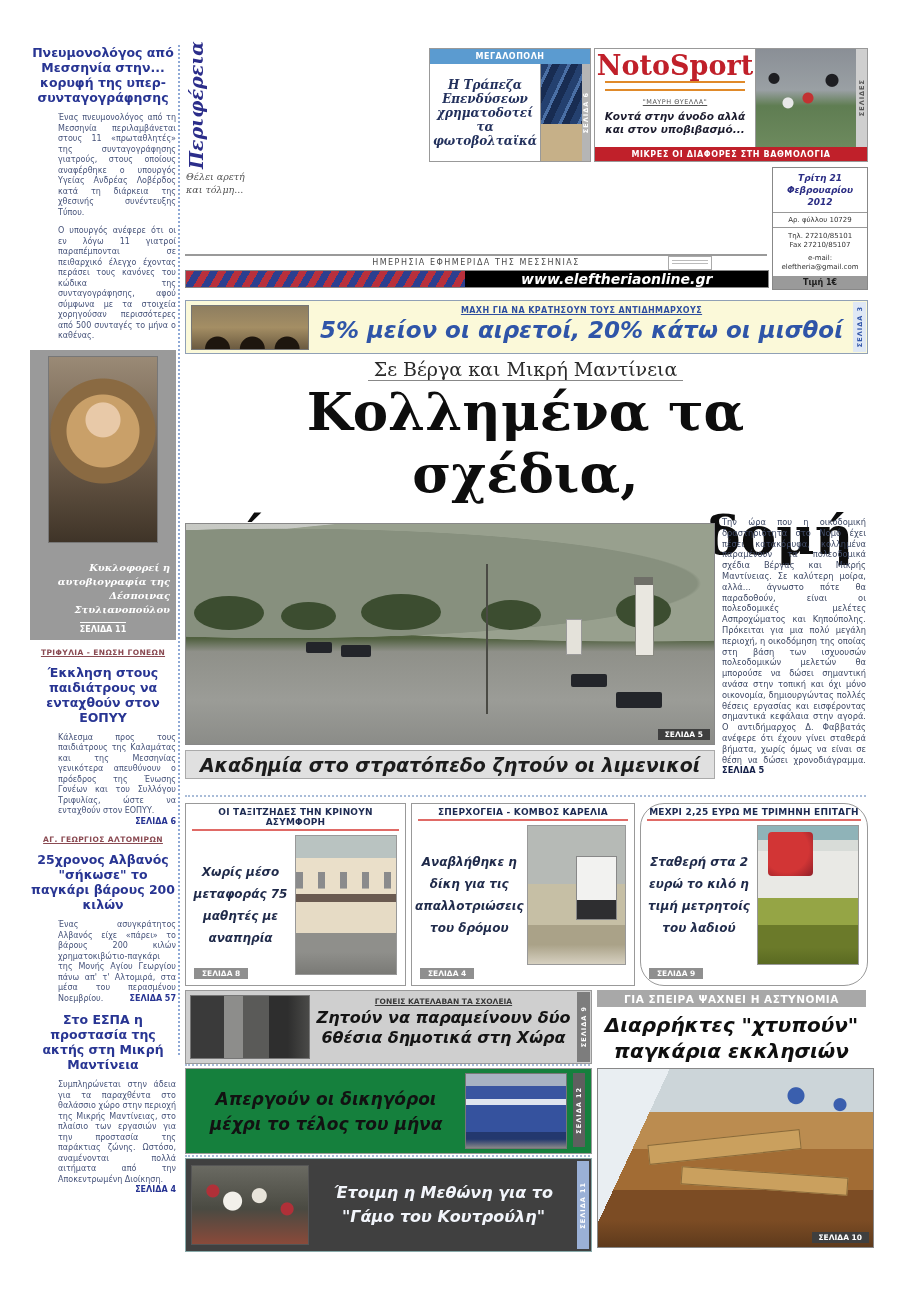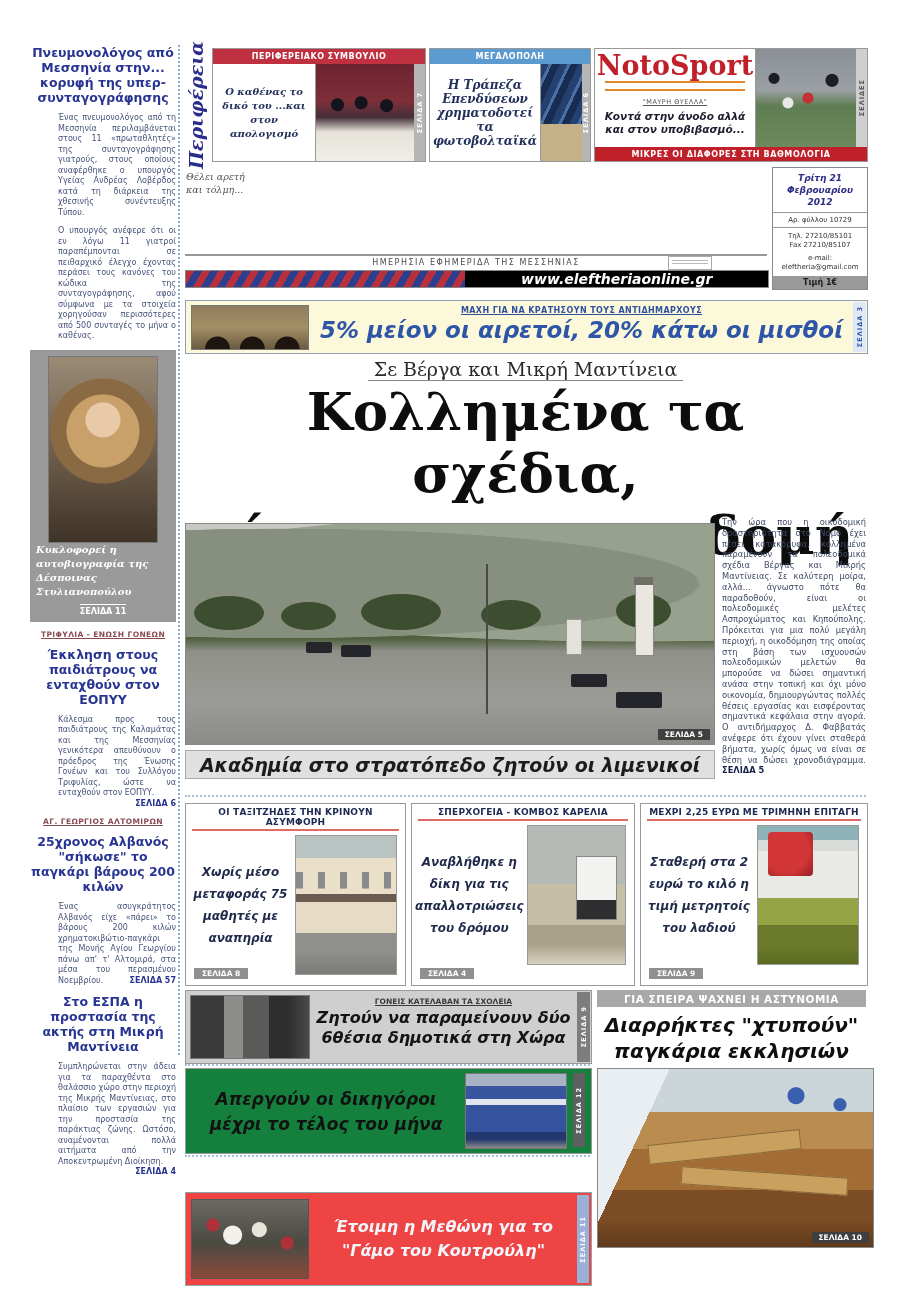--- a/index.html
+++ b/index.html
@@ -12,21 +12,21 @@
   
   .sidebar{left:30px;top:45px;width:146px;height:1230px;display:flex;flex-direction:column;gap:8px;}
   .sb-head{color:#283593;font-weight:bold;font-size:12.5px;line-height:15px;text-align:center;
            font-family:"DejaVu Sans", sans-serif;}
   .sb-kicker{color:#7a3b3b;font-size:7.5px;font-weight:bold;text-align:center;text-decoration:underline;
              letter-spacing:.4px;color:#8a4a52;}
   .sb-body{font-size:8px;line-height:10.5px;text-align:justify;color:#46537a;margin-left:28px;}
   .sb-body .pg{font-weight:bold;color:#283593;float:right;}
   .despina{background:#9a9a9a;padding:6px;display:flex;flex-direction:column;align-items:center;}
   .despina .cap{color:#ffffff;font-style:italic;font-weight:bold;font-size:10px;line-height:14px;
-                text-align:left;margin-top:0;font-family:"DejaVu Serif", serif;}
+                text-align:right;margin-top:18px;font-family:"DejaVu Serif", serif;}
   .despina .pg{color:#ffffff;font-size:8px;font-weight:bold;border-top:1px solid #fff;margin-top:5px;padding-top:2px;}
 
   
   .region-label{left:183px;top:48px;width:26px;height:114px;display:flex;align-items:center;justify-content:center;}
   .region-label span{writing-mode:vertical-rl;transform:rotate(180deg);color:#2b2d8a;font-weight:bold;
                      font-style:italic;font-size:19px;font-family:"DejaVu Serif", serif;}
   .topbox{border:1px solid #999;background:#fff;}
   .topbox .hd{height:15px;color:#fff;font-size:8px;font-weight:bold;display:flex;align-items:center;
               justify-content:center;letter-spacing:.5px;}
   .hd-red{background:#bf3041;}
@@ -127,21 +127,21 @@
   .schools .bk{position:absolute;left:128px;right:18px;top:6px;text-align:center;font-size:7.5px;
                font-weight:bold;color:#3a3a3a;text-decoration:underline;}
   .schools .bh{position:absolute;left:128px;right:18px;top:17px;text-align:center;font-size:16px;
                line-height:20px;font-weight:bold;font-style:italic;color:#141414;}
   .schools .vtag{position:absolute;right:1px;top:1px;bottom:1px;width:13px;background:#7d7d7d;}
   .lawyers{left:185px;top:1068px;width:405px;height:84px;background:#15803d;border:1px solid #999;}
   .lawyers .bh{position:absolute;left:10px;top:18px;width:260px;text-align:center;font-size:17px;
                line-height:25px;font-weight:bold;font-style:italic;color:#121212;}
   .lawyers .ph{position:absolute;right:24px;top:4px;width:100px;height:74px;border:1px solid #777;}
   .lawyers .vtag{position:absolute;right:6px;top:4px;height:74px;width:12px;background:#5f5f5f;}
-  .methoni{left:185px;top:1158px;width:405px;height:92px;background:#ef4444;border:1px solid #8aa;margin-top:34px;}
+  .methoni{left:185px;top:1158px;width:405px;height:92px;background:#404040;border:1px solid #8aa;}
   .methoni .ph{position:absolute;left:5px;top:6px;width:116px;height:78px;border:1px solid #555;}
   .methoni .bh{position:absolute;left:130px;right:20px;top:22px;text-align:center;color:#f2f5fb;
                font-size:16px;line-height:24px;font-weight:bold;font-style:italic;}
   .methoni .vtag{position:absolute;right:2px;top:2px;bottom:2px;width:12px;background:#9ab0d6;color:#fff;}
 
   
   .br-head{left:597px;top:990px;width:269px;height:17px;background:#a8a8a8;color:#fff;display:flex;
            align-items:center;justify-content:center;font-size:10.5px;font-weight:bold;letter-spacing:.5px;}
   .br-title{left:597px;top:1012px;width:269px;text-align:center;font-size:20px;line-height:26px;
             font-weight:bold;font-style:italic;color:#0f0f0f;}
@@ -226,30 +226,20 @@
     <div class="sb-body"><span>Ένας ασυγκράτητος Αλβανός είχε «πάρει» το βάρους 200 κιλών χρηματοκιβώτιο-παγκάρι της Μονής Αγίου Γεωργίου πάνω απ' τ' Αλτομιρά, στα μέσα του περασμένου Νοεμβρίου.</span> <span class="pg">ΣΕΛΙΔΑ 57</span></div>
 
     <div class="sb-head">Στο ΕΣΠΑ η προστασία της ακτής στη Μικρή Μαντίνεια</div>
     <div class="sb-body"><span>Συμπληρώνεται στην άδεια για τα παραχθέντα στο θαλάσσιο χώρο στην περιοχή της Μικρής Μαντίνειας, στο πλαίσιο των εργασιών για την προστασία της παράκτιας ζώνης. Ωστόσο, αναμένονται πολλά αιτήματα από την Αποκεντρωμένη Διοίκηση.</span> <span class="pg">ΣΕΛΙΔΑ 4</span></div>
   </div>
 
   <div class="abs region-label">
     <span>Περιφέρεια</span>
   </div>
 
-  <div class="abs topbox" style="left:212px;top:48px;width:212px;height:112px;">
-    <div class="hd hd-red">ΠΕΡΙΦΕΡΕΙΑΚΟ ΣΥΜΒΟΥΛΙΟ</div>
-    <div class="inner">
-      <div class="txt">Ο καθένας το δικό του ...και στον απολογισμό</div>
-      <div class="ph photo-conference" style="width:98px;position:relative;"></div>
-      <div class="vtag" style="width:11px;">
-          <span>ΣΕΛΙΔΑ 7</span>
-        </div>
-    </div>
-  </div>
 
   <div class="abs topbox" style="left:429px;top:48px;width:160px;height:112px;">
     <div class="hd hd-blue">ΜΕΓΑΛΟΠΟΛΗ</div>
     <div class="inner">
       <div class="txt" style="font-size:12px;">Η Τράπεζα Επενδύσεων χρηματοδοτεί τα φωτοβολταϊκά</div>
       <div class="ph photo-solar" style="width:66px;position:relative;"></div>
       <div class="vtag" style="width:11px;">
           <span>ΣΕΛΙΔΑ 6</span>
         </div>
     </div>
@@ -345,21 +335,21 @@
 
   <div class="abs midbox" style="left:411px;width:222px;">
     <div class="hd">ΣΠΕΡΧΟΓΕΙΑ - ΚΟΜΒΟΣ ΚΑΡΕΛΙΑ</div>
     <div class="inner">
       <div class="txt">Αναβλήθηκε η δίκη για τις απαλλοτριώσεις του δρόμου</div>
       <div class="ph photo-truck" style="position:relative;"></div>
     </div>
     <div class="chip">ΣΕΛΙΔΑ 4</div>
   </div>
 
-  <div class="abs midbox" style="left:640px;width:226px;">
+  <div class="abs midbox" style="left:640px;width:226px;border-radius:24px;">
     <div class="hd">ΜΕΧΡΙ 2,25 ΕΥΡΩ ΜΕ ΤΡΙΜΗΝΗ ΕΠΙΤΑΓΗ</div>
     <div class="inner">
       <div class="txt">Σταθερή στα 2 ευρώ το κιλό η τιμή μετρητοίς του λαδιού</div>
       <div class="ph photo-oil" style="position:relative;"></div>
     </div>
     <div class="chip">ΣΕΛΙΔΑ 9</div>
   </div>
 
   <div class="abs schools">
     <div class="ph photo-school"></div>

